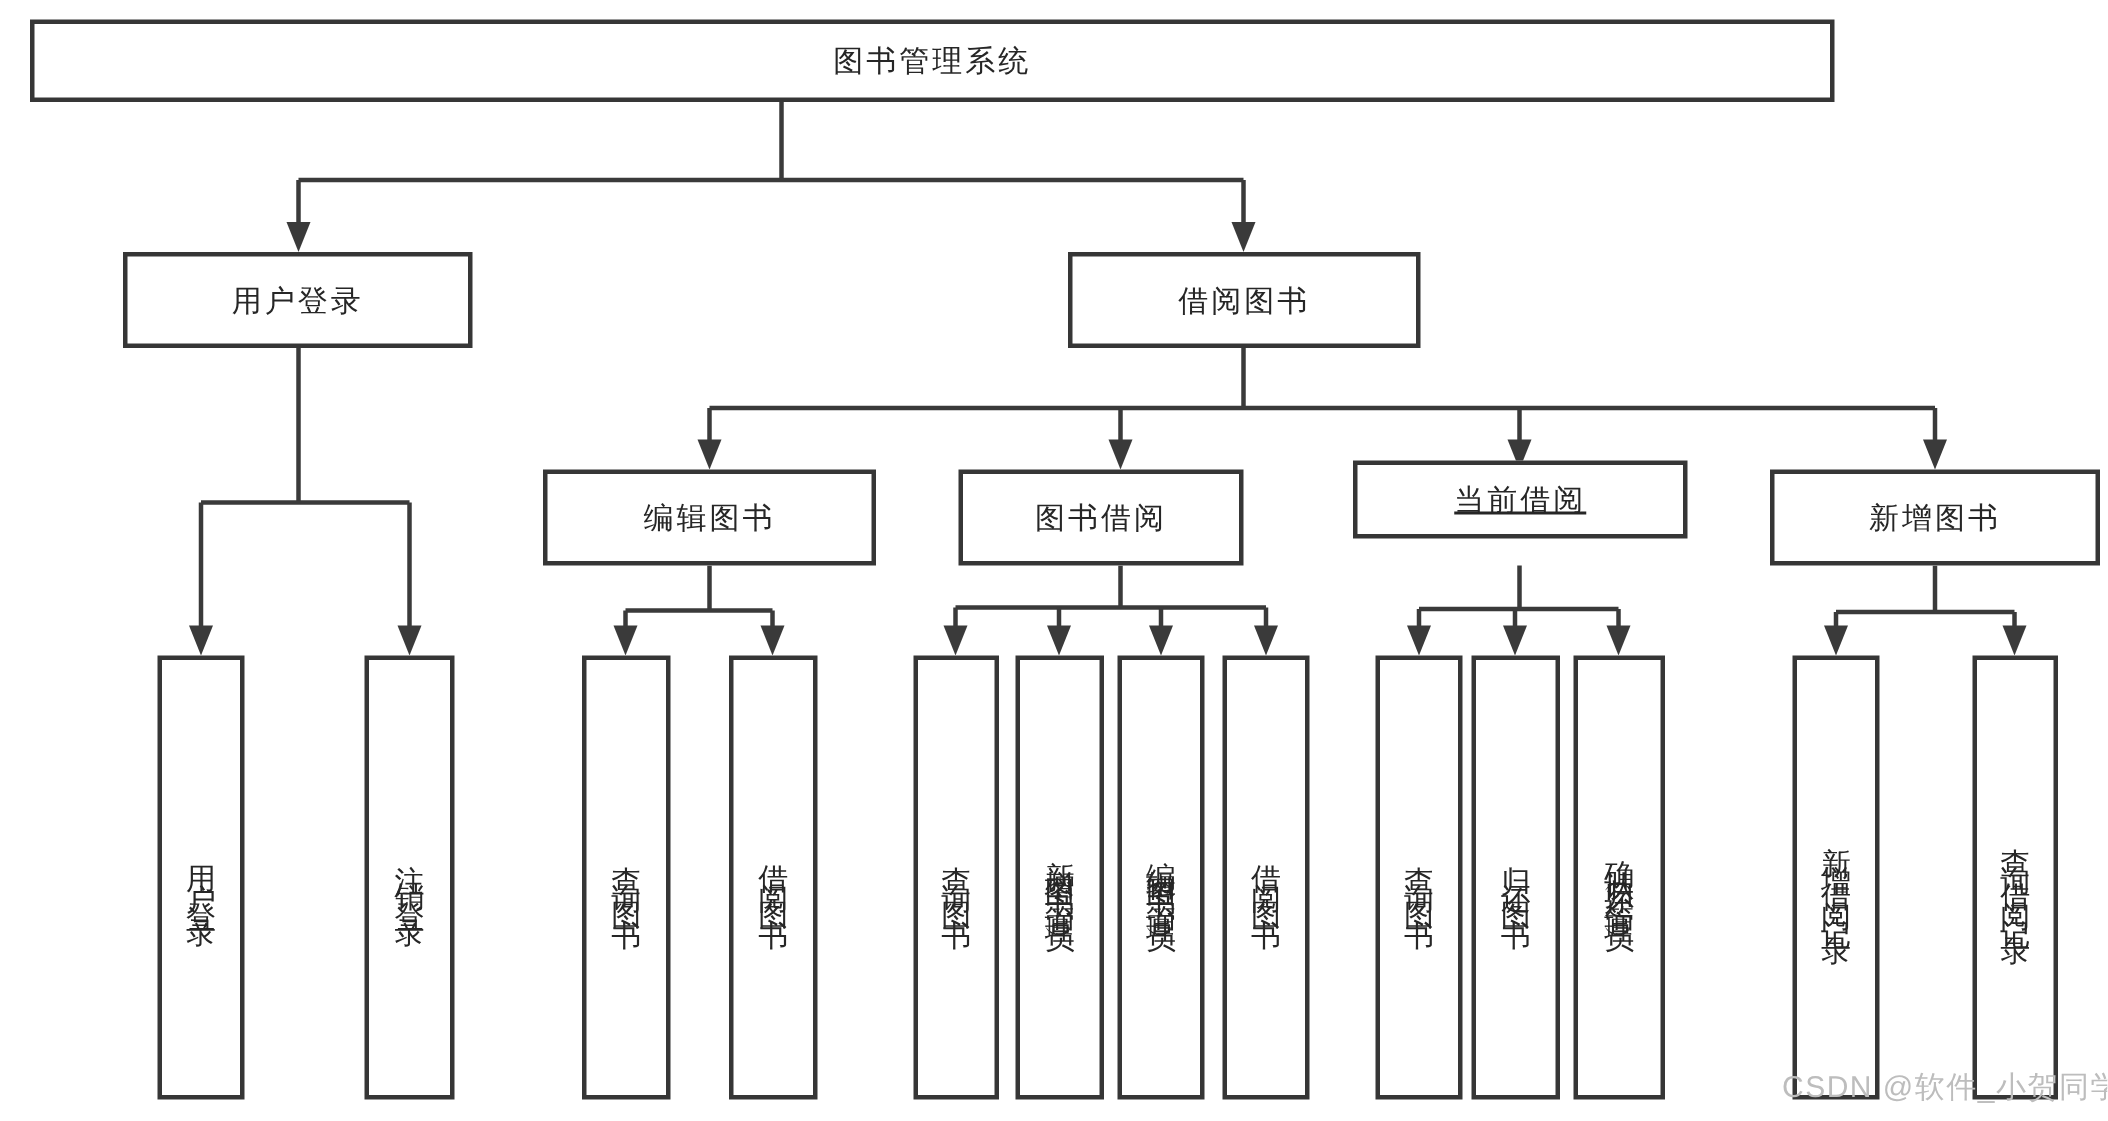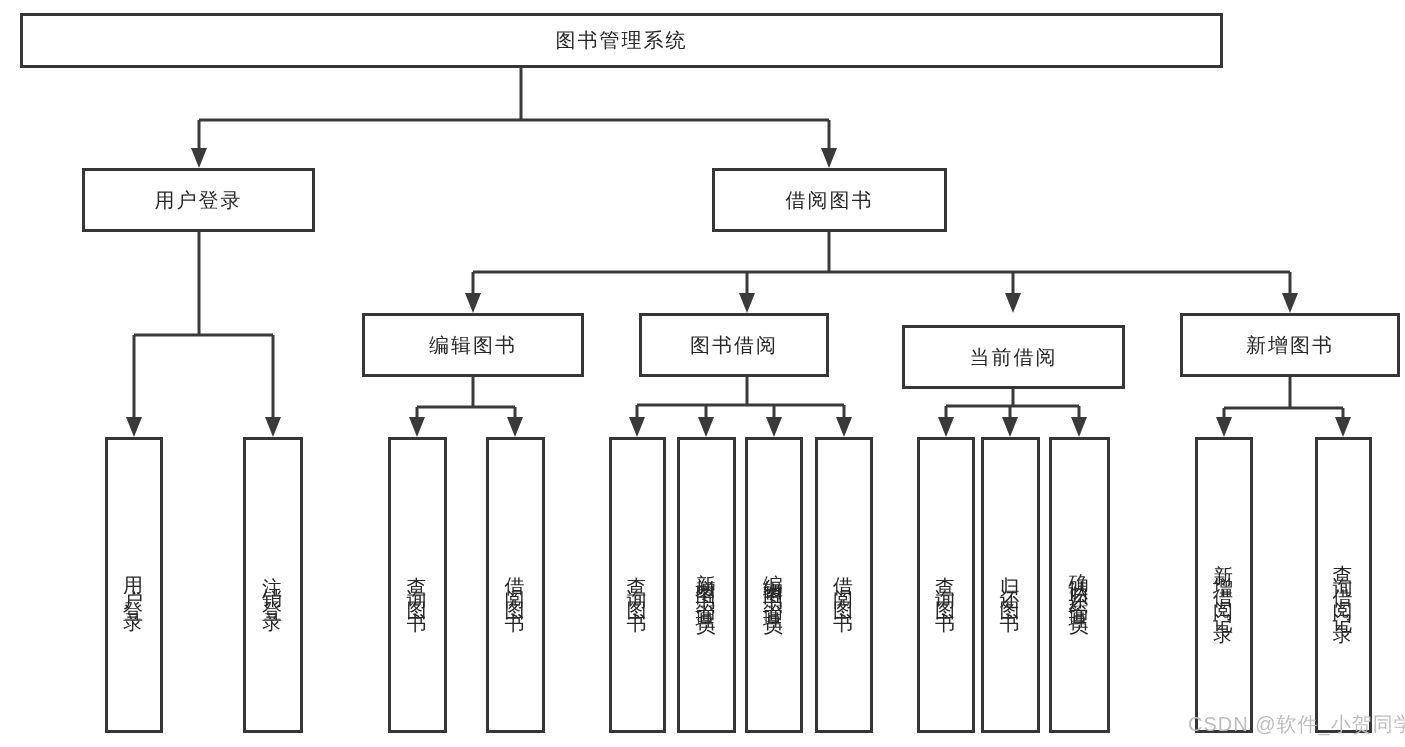--- a/index.html
+++ b/index.html
@@ -136,21 +136,21 @@
     </g>
   </svg>
 
   <div class="node" style="left:20px; top:13px; width:1203px; height:55px;">图书管理系统</div>
 
   <div class="node" style="left:82px; top:168px; width:233px; height:64px;">用户登录</div>
   <div class="node" style="left:712px; top:168px; width:235px; height:64px;">借阅图书</div>
 
   <div class="node" style="left:362px; top:313px; width:222px; height:64px;">编辑图书</div>
   <div class="node" style="left:639px; top:313px; width:190px; height:64px;">图书借阅</div>
-  <div class="node" style="left:902px; top:325px; width:223px; height:64px;">当前借阅</div>
+  <div class="node" style="left:902px; top:307px; width:223px; height:52px;text-decoration:underline;">当前借阅</div>
   <div class="node" style="left:1180px; top:313px; width:220px; height:64px;">新增图书</div>
 
   <div class="leaf" style="left:105px; width:58px;">用户登录</div>
   <div class="leaf" style="left:243px; width:60px;">注销登录</div>
 
   <div class="leaf" style="left:388px; width:59px;">查询图书</div>
   <div class="leaf" style="left:486px; width:59px;">借阅图书</div>
 
   <div class="leaf" style="left:609px; width:57px;">查询图书</div>
   <div class="leaf long" style="left:677px; width:59px;">新增图书（管理员）</div>

